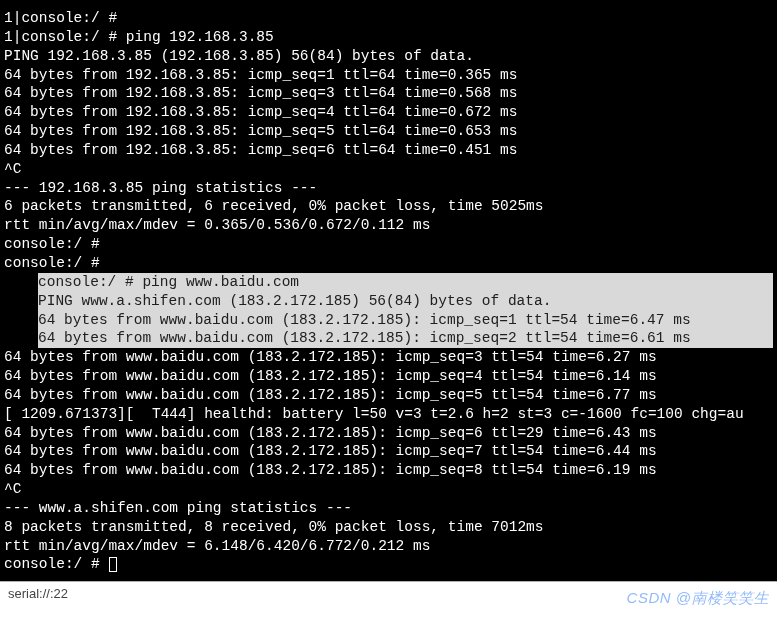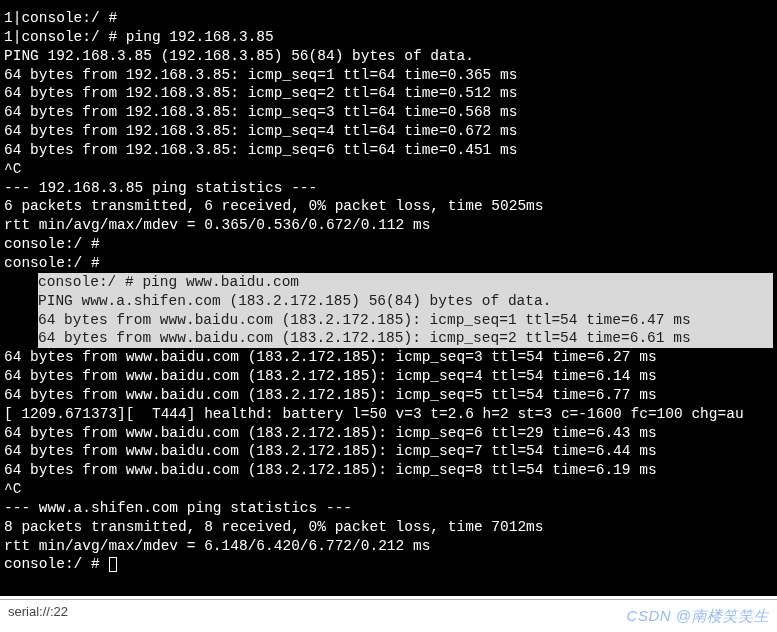--- a/index.html
+++ b/index.html
@@ -27,21 +27,21 @@
       height: 15px;
       border: 1px solid #ffffff;
       vertical-align: text-bottom;
       margin-left: 1px;
     }
     .statusbar {
       position: absolute;
       left: 0;
       right: 0;
       bottom: 0;
-      height: 33px;
+      height: 51px;
       border-top: 1px solid #b0b0b0;
       background: #ffffff;
       color: #444444;
       font-family: Arial, sans-serif;
       font-size: 13px;
       padding: 4px 8px 0 8px;
       display: flex;
       justify-content: space-between;
       align-items: flex-start;
     }
@@ -56,23 +56,23 @@
     }
   </style>
 </head>
 <body>
 
 <div class="terminal" id="term">
     <div class="line">1|console:/ #</div>
     <div class="line">1|console:/ # ping 192.168.3.85</div>
     <div class="line">PING 192.168.3.85 (192.168.3.85) 56(84) bytes of data.</div>
     <div class="line">64 bytes from 192.168.3.85: icmp_seq=1 ttl=64 time=0.365 ms</div>
-    <div class="line">64 bytes from 192.168.3.85: icmp_seq=2 ttl=64 time=0.512 ms</div>
     <div class="line">64 bytes from 192.168.3.85: icmp_seq=3 ttl=64 time=0.568 ms</div>
     <div class="line">64 bytes from 192.168.3.85: icmp_seq=4 ttl=64 time=0.672 ms</div>
+    <div class="line">64 bytes from 192.168.3.85: icmp_seq=5 ttl=64 time=0.653 ms</div>
     <div class="line">64 bytes from 192.168.3.85: icmp_seq=6 ttl=64 time=0.451 ms</div>
     <div class="line">^C</div>
     <div class="line">--- 192.168.3.85 ping statistics ---</div>
     <div class="line">6 packets transmitted, 6 received, 0% packet loss, time 5025ms</div>
     <div class="line">rtt min/avg/max/mdev = 0.365/0.536/0.672/0.112 ms</div>
     <div class="line">console:/ #</div>
     <div class="line">console:/ #</div>
     <div class="line sel">console:/ # ping www.baidu.com</div>
     <div class="line sel">PING www.a.shifen.com (183.2.172.185) 56(84) bytes of data.</div>
     <div class="line sel">64 bytes from www.baidu.com (183.2.172.185): icmp_seq=1 ttl=54 time=6.47 ms</div>

